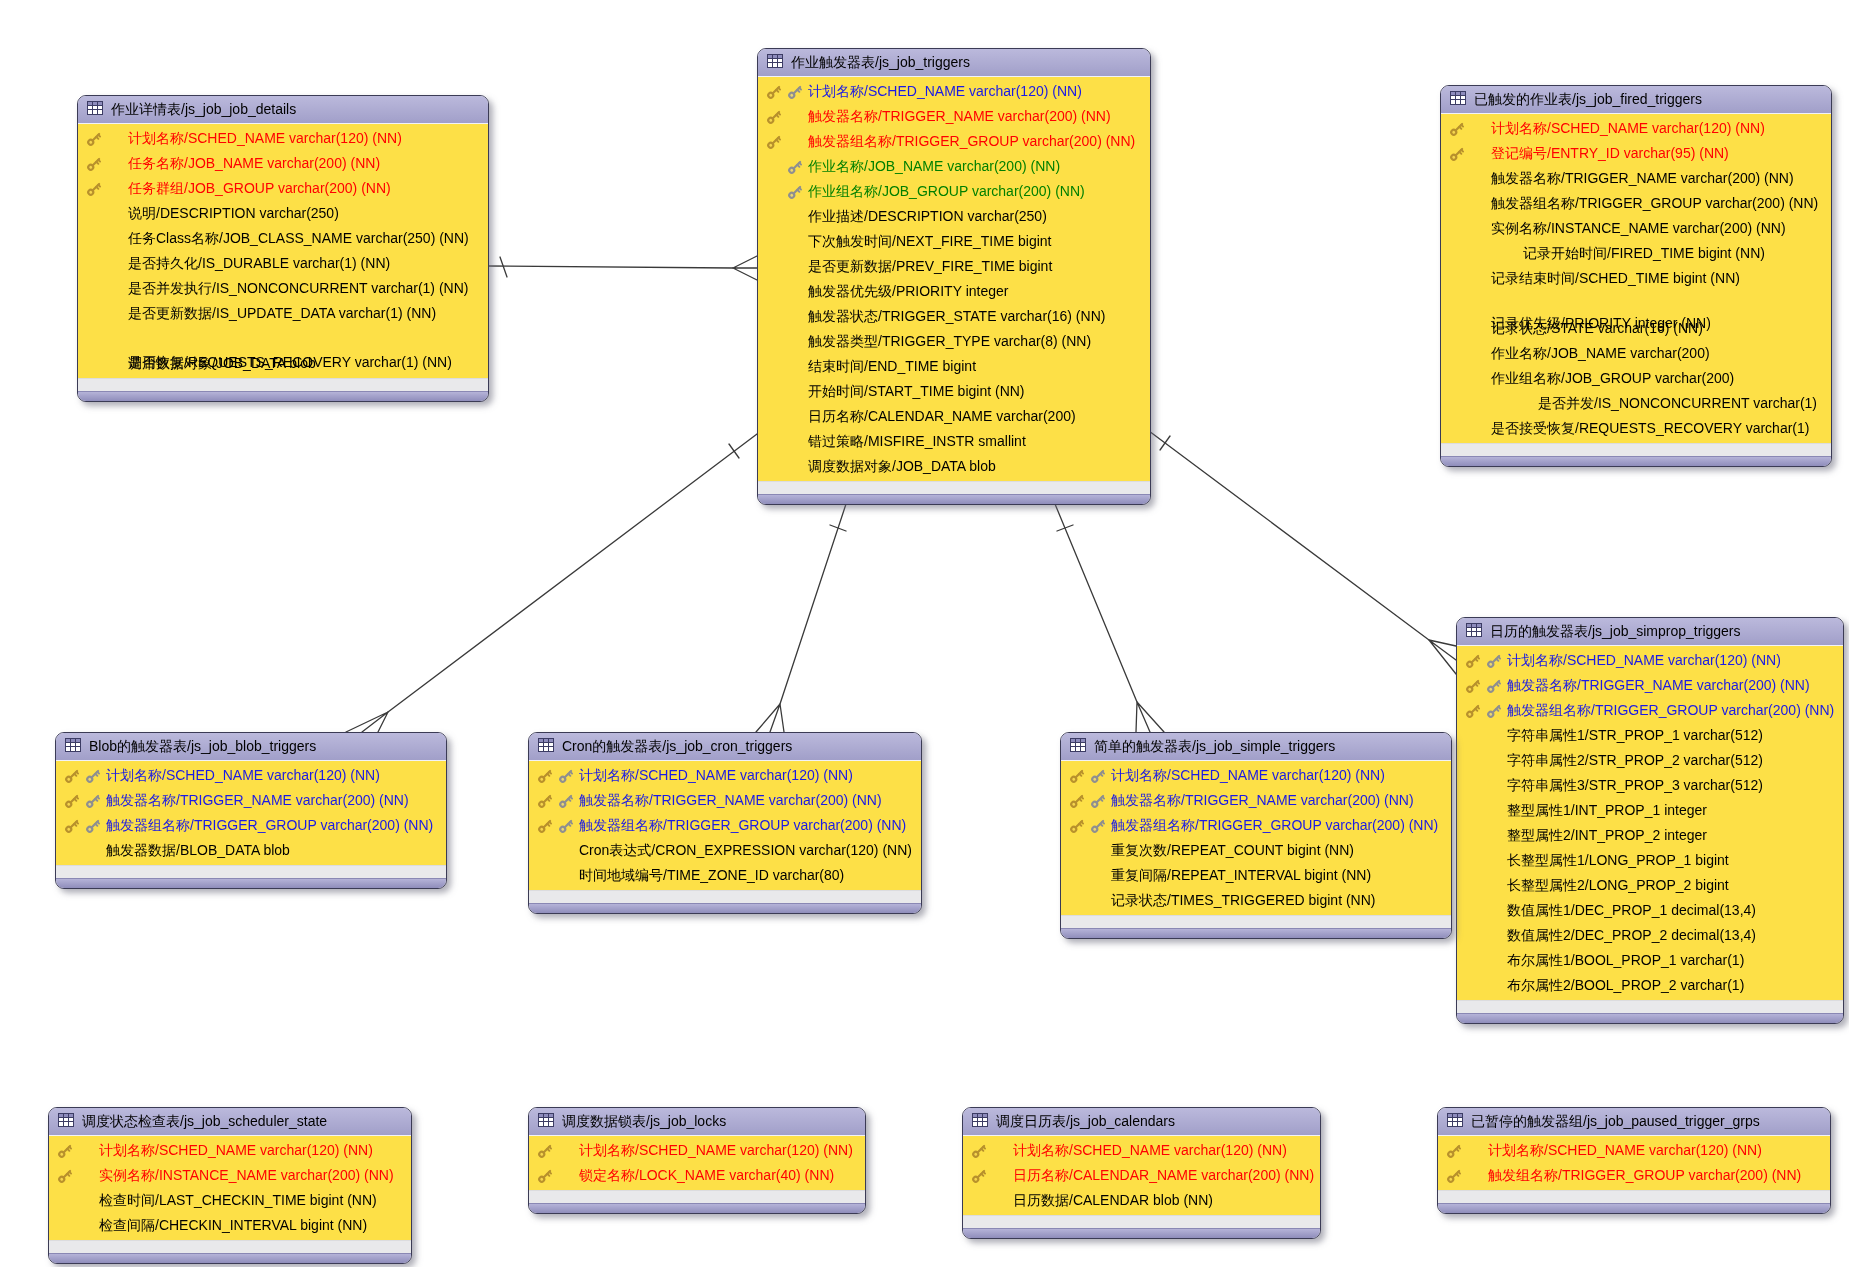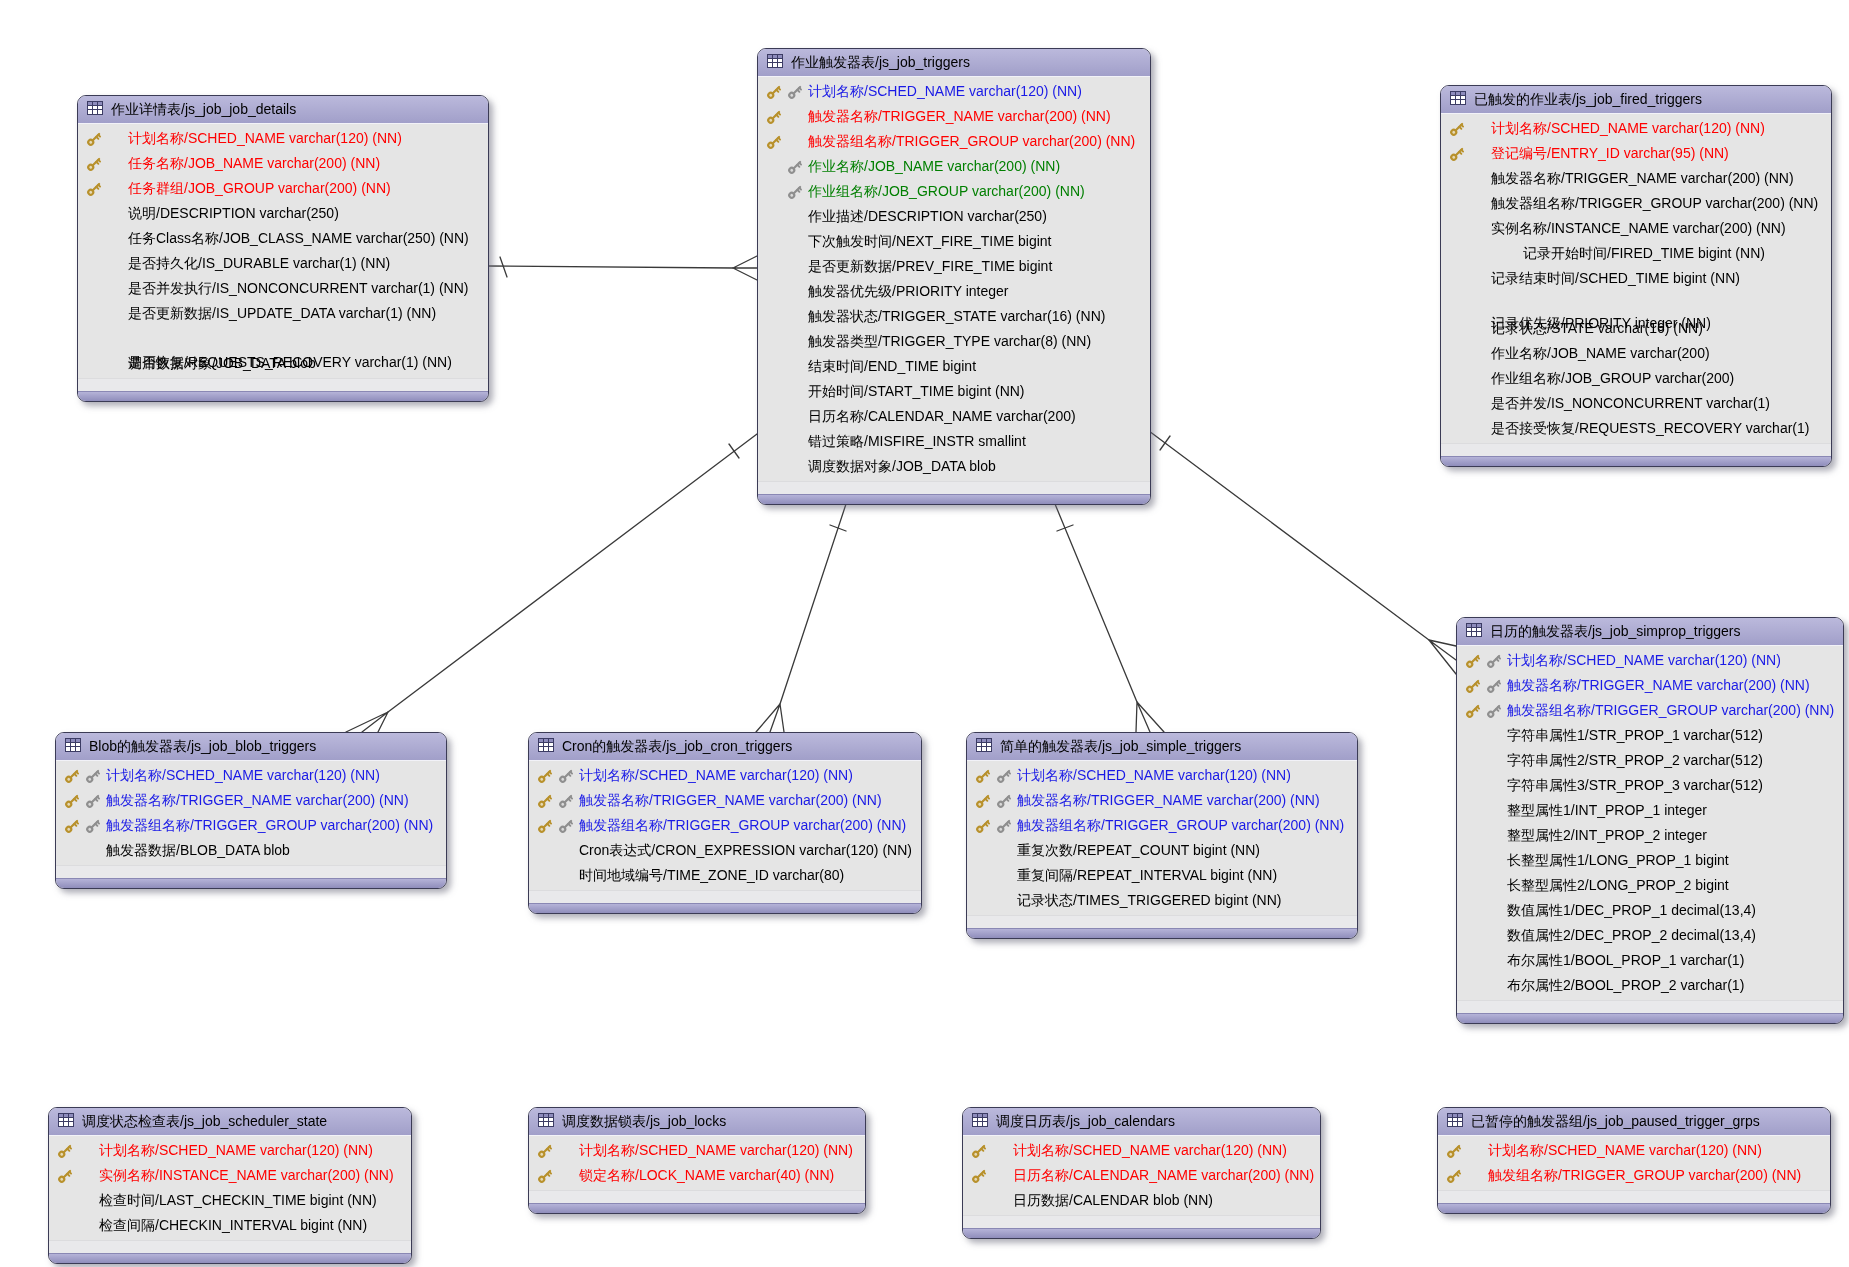--- a/index.html
+++ b/index.html
@@ -10,35 +10,35 @@
   #rels{position:absolute;left:0;top:0;width:1849px;height:1267px;}
   .table{
     position:absolute;background:#ffffff;border:1.5px solid #3b3b55;border-radius:9px;
     box-shadow:4px 4px 6px rgba(110,110,125,.55);display:flex;flex-direction:column;overflow:hidden;
   }
   .tbl-header{
     height:28px;box-sizing:border-box;display:flex;align-items:center;gap:8px;padding:0 9px;
     background:linear-gradient(#bbb9dc,#a19fc9);border-bottom:1.5px solid #f2f2f8;
     font-size:14px;color:#000;white-space:nowrap;
   }
-  .tbl-body{padding:2px 0;background:#e5e5e5;}
+  .tbl-body{padding:2px 0;background:#fde047;}
   .row{height:25px;display:flex;align-items:center;font-size:14px;white-space:nowrap;}
   .keycell{width:50px;flex:none;display:flex;align-items:center;padding-left:7px;box-sizing:border-box;}
   .kslot{width:21px;height:18px;flex:none;display:flex;align-items:center;}
   .row-text{flex:none;}
   .tbl-gray{height:12px;background:#e9e9eb;border-top:1px solid #dcdcde;}
   .tbl-bar{height:9px;background:linear-gradient(#b5b3d8,#8f8dbb);border-top:1px solid #8a88b4;}
   
   .tbl-js_job_job_details{left:77px;top:95px;width:410px;}
   .tbl-js_job_triggers{left:757px;top:48px;width:392px;}
   .tbl-js_job_fired_triggers{left:1440px;top:85px;width:390px;}
   .tbl-js_job_simprop_triggers{left:1456px;top:617px;width:386px;}
   .tbl-js_job_blob_triggers{left:55px;top:732px;width:390px;}
   .tbl-js_job_cron_triggers{left:528px;top:732px;width:392px;}
-  .tbl-js_job_simple_triggers{left:966px;top:732px;width:390px;}
+  .tbl-js_job_simple_triggers{left:1060px;top:732px;width:390px;}
   .tbl-js_job_scheduler_state{left:48px;top:1107px;width:362px;}
   .tbl-js_job_locks{left:528px;top:1107px;width:336px;}
   .tbl-js_job_calendars{left:962px;top:1107px;width:357px;}
   .tbl-js_job_paused_trigger_grps{left:1437px;top:1107px;width:392px;}
   .relpath{stroke:#3a3a3a;stroke-width:1.3;fill:none;stroke-linecap:round;}
 </style>
 </head>
 <body>
 
 <div id="canvas">
@@ -459,21 +459,21 @@
             <span class="kslot"></span>
             <span class="kslot"></span>
           </span>
           <span class="row-text" style="color: rgb(0, 0, 0);">作业组名称/JOB_GROUP varchar(200)</span>
         </div>
         <div class="row">
           <span class="keycell">
             <span class="kslot"></span>
             <span class="kslot"></span>
           </span>
-          <span class="row-text" style="color: rgb(0, 0, 0);">是否并发/IS_NONCONCURRENT varchar(1)</span>
+          <span class="row-text" style="color: rgb(0, 0, 0); margin-left: 47px;">是否并发/IS_NONCONCURRENT varchar(1)</span>
         </div>
         <div class="row">
           <span class="keycell">
             <span class="kslot"></span>
             <span class="kslot"></span>
           </span>
           <span class="row-text" style="color: rgb(0, 0, 0);">是否接受恢复/REQUESTS_RECOVERY varchar(1)</span>
         </div>
       </div>
       <div class="tbl-gray"></div>

